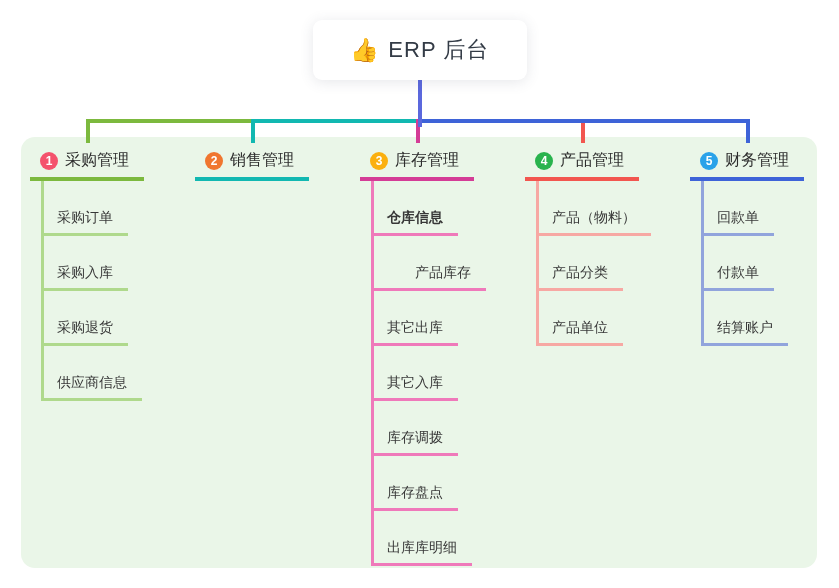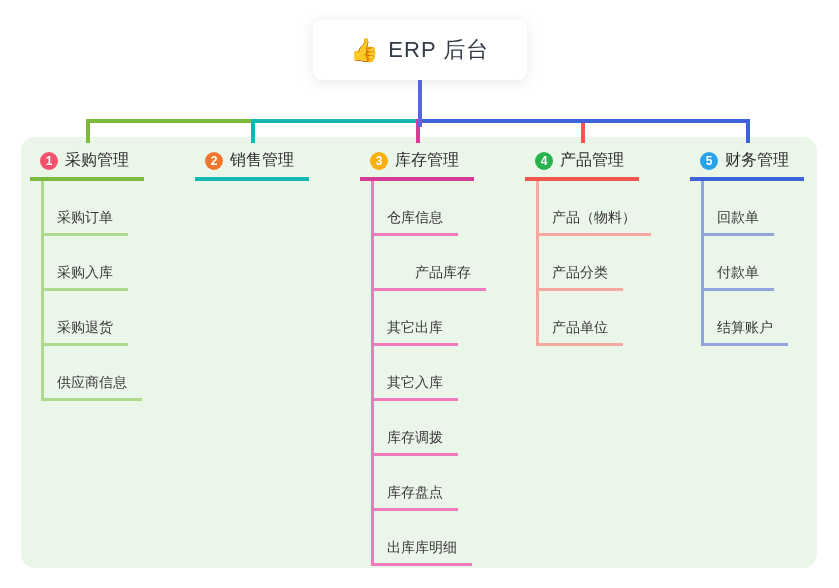--- a/index.html
+++ b/index.html
@@ -86,21 +86,21 @@
         </div>
       </div>
       <div class="branch" style="left: 360px;">
         <div class="branch-title" style="border-bottom-color: rgb(212, 60, 150);">
           <span class="badge" style="background: rgb(251, 176, 15);">3</span>
           <span class="branch-label">库存管理</span>
         </div>
         <div class="children">
           <div class="spine" style="background: rgb(239, 121, 186); height: 382px;"></div>
           <div class="child-row">
-            <div class="child-node" style="border-bottom-color: rgb(239, 121, 186);"><span class="child-label">仓库信息</span></div>
+            <div class="child-node" style="border-bottom-color: rgb(239, 121, 186); font-weight: bold;"><span class="child-label">仓库信息</span></div>
           </div>
           <div class="child-row">
             <div class="child-node" style="border-bottom-color: rgb(239, 121, 186); padding-left: 44px;"><span class="child-label">产品库存</span></div>
           </div>
           <div class="child-row">
             <div class="child-node" style="border-bottom-color: rgb(239, 121, 186);"><span class="child-label">其它出库</span></div>
           </div>
           <div class="child-row">
             <div class="child-node" style="border-bottom-color: rgb(239, 121, 186);"><span class="child-label">其它入库</span></div>
           </div>

